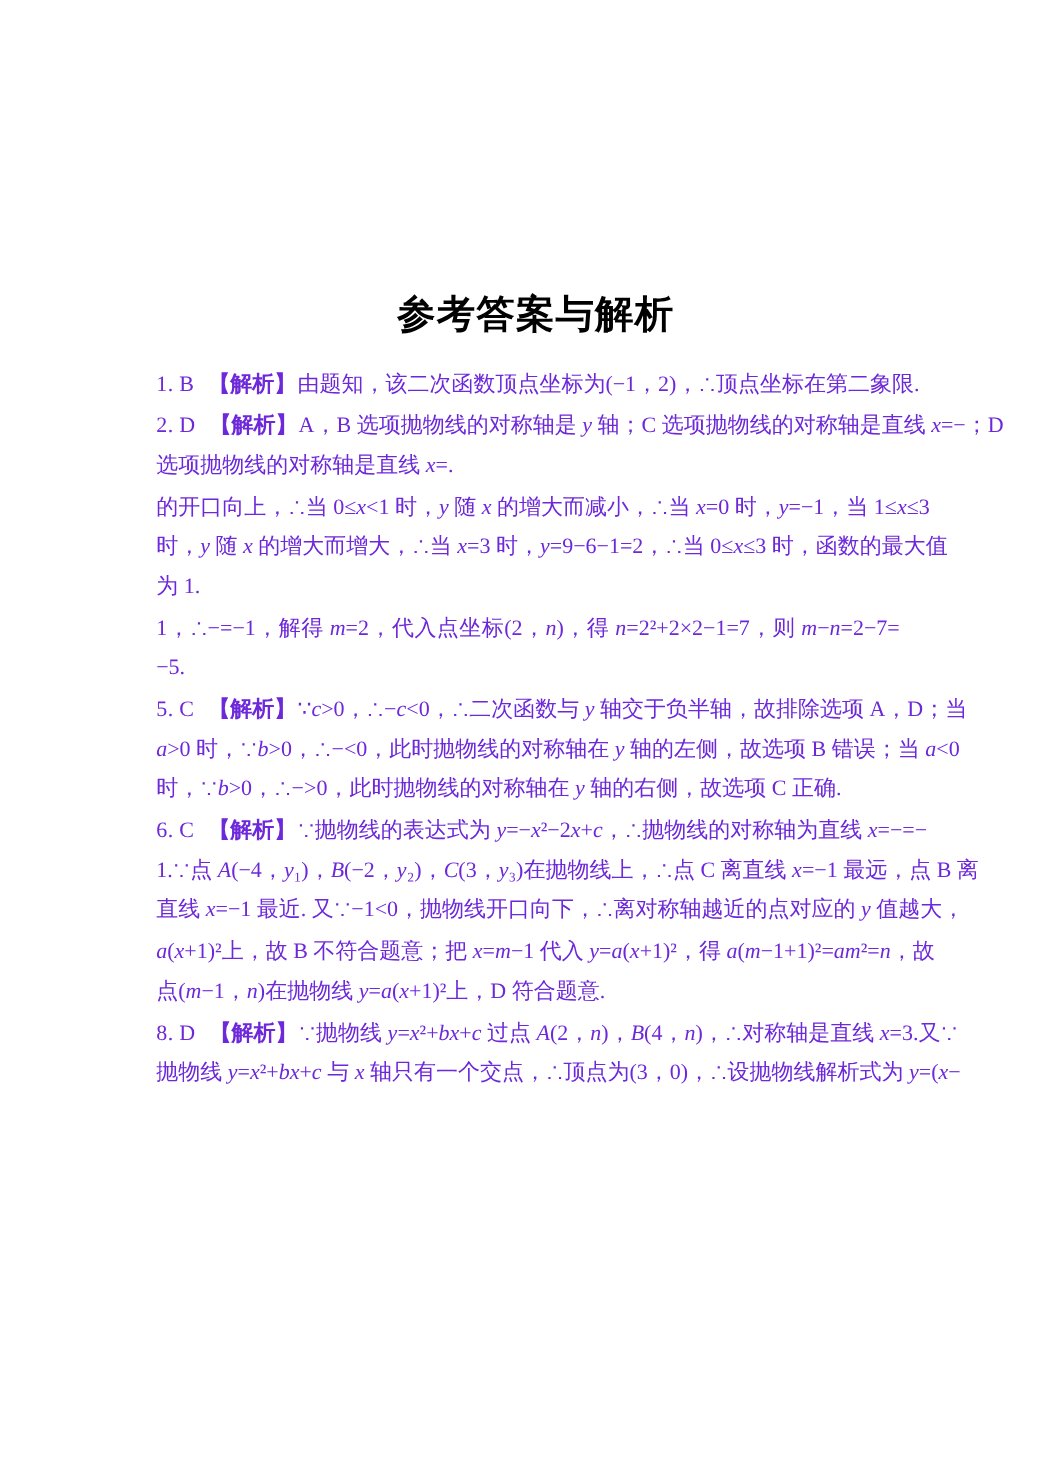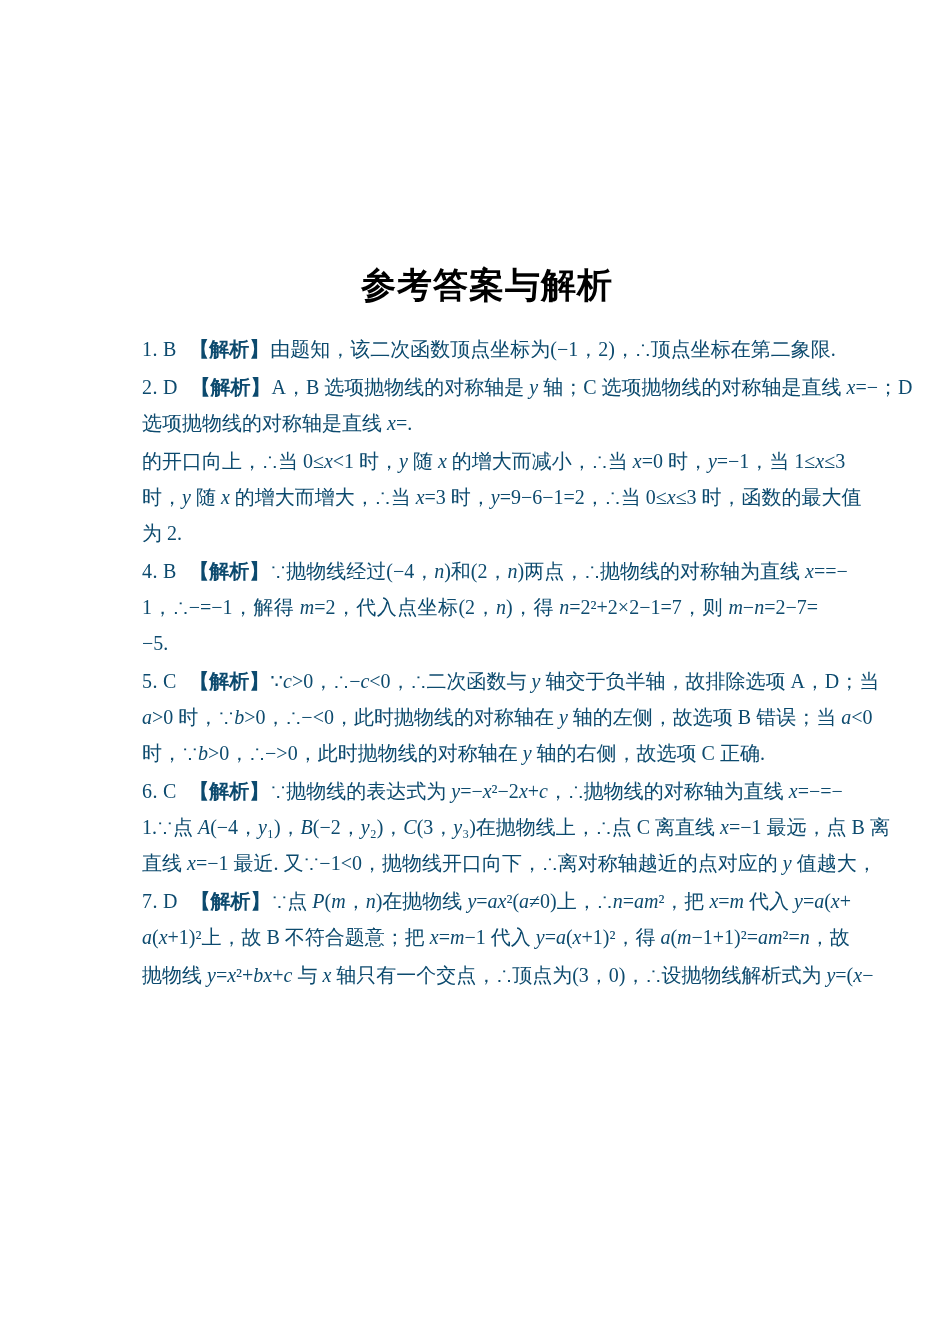--- a/index.html
+++ b/index.html
@@ -37,21 +37,21 @@
   }
   .answer {
     margin: 0 0 2px 0;
   }
   .line {
     font-size: 20px;
     line-height: 36px;
     white-space: nowrap;
     text-align: justify;
     text-align-last: justify;
-    color: #0c4a6e;
+    color: #6d28d9;
   }
   .line.lastline {
     text-align-last: left;
   }
   .num {
     letter-spacing: 0.5px;
   }
   .choice {
     margin-left: 5px;
   }
@@ -74,38 +74,38 @@
       <div class="answer">
         <div class="line lastline"><span class="num">1.</span><span class="choice">B</span><span class="label">【解析】</span><span>由题知，该二次函数顶点坐标为(−1，2)，∴顶点坐标在第二象限.</span></div>
       </div>
       <div class="answer">
         <div class="line"><span class="num">2.</span><span class="choice">D</span><span class="label">【解析】</span><span>A，B 选项抛物线的对称轴是 <i>y</i> 轴；C 选项抛物线的对称轴是直线 <i>x</i>=−；D</span></div>
         <div class="line lastline">选项抛物线的对称轴是直线 <i>x</i>=.</div>
       </div>
       <div class="answer">
         <div class="line">的开口向上，∴当 0≤<i>x</i>&lt;1 时，<i>y</i> 随 <i>x</i> 的增大而减小，∴当 <i>x</i>=0 时，<i>y</i>=−1，当 1≤<i>x</i>≤3</div>
         <div class="line">时，<i>y</i> 随 <i>x</i> 的增大而增大，∴当 <i>x</i>=3 时，<i>y</i>=9−6−1=2，∴当 0≤<i>x</i>≤3 时，函数的最大值</div>
-        <div class="line lastline">为 2.</div>
+        <div class="line lastline">为 1.</div>
       </div>
       <div class="answer">
-        <div class="line"><span class="num">4.</span><span class="choice">B</span><span class="label">【解析】</span><span>∵抛物线经过(−4，<i>n</i>)和(2，<i>n</i>)两点，∴抛物线的对称轴为直线 <i>x</i>==−</span></div>
         <div class="line">1，∴−=−1，解得 <i>m</i>=2，代入点坐标(2，<i>n</i>)，得 <i>n</i>=2²+2×2−1=7，则 <i>m</i>−<i>n</i>=2−7=</div>
         <div class="line lastline">−5.</div>
       </div>
       <div class="answer">
         <div class="line"><span class="num">5.</span><span class="choice">C</span><span class="label">【解析】</span><span>∵<i>c</i>&gt;0，∴−<i>c</i>&lt;0，∴二次函数与 <i>y</i> 轴交于负半轴，故排除选项 A，D；当</span></div>
         <div class="line"><i>a</i>&gt;0 时，∵<i>b</i>&gt;0，∴−&lt;0，此时抛物线的对称轴在 <i>y</i> 轴的左侧，故选项 B 错误；当 <i>a</i>&lt;0</div>
         <div class="line lastline">时，∵<i>b</i>&gt;0，∴−&gt;0，此时抛物线的对称轴在 <i>y</i> 轴的右侧，故选项 C 正确.</div>
       </div>
       <div class="answer">
         <div class="line"><span class="num">6.</span><span class="choice">C</span><span class="label">【解析】</span><span>∵抛物线的表达式为 <i>y</i>=−<i>x</i>²−2<i>x</i>+<i>c</i>，∴抛物线的对称轴为直线 <i>x</i>=−=−</span></div>
         <div class="line">1.∵点 <i>A</i>(−4，<i>y</i>₁)，<i>B</i>(−2，<i>y</i>₂)，<i>C</i>(3，<i>y</i>₃)在抛物线上，∴点 C 离直线 <i>x</i>=−1 最远，点 B 离</div>
         <div class="line">直线 <i>x</i>=−1 最近. 又∵−1&lt;0，抛物线开口向下，∴离对称轴越近的点对应的 <i>y</i> 值越大，</div>
       </div>
       <div class="answer">
-        <div class="line"><span class="num">7.</span><span class="choice">D</span><span class="label">【解析】</span><span>∵点 <i>P</i>(<i>m</i>，<i>n</i>)在抛物线 <i>y</i>=<i>a</i><i>x</i>²(<i>a</i>≠0)上，∴<i>n</i>=<i>a</i><i>m</i>²，把 <i>x</i>=<i>m</i> 代入 <i>y</i>=<i>a</i>(<i>x</i>+</span></div>
         <div class="line"><i>a</i>(<i>x</i>+1)²上，故 B 不符合题意；把 <i>x</i>=<i>m</i>−1 代入 <i>y</i>=<i>a</i>(<i>x</i>+1)²，得 <i>a</i>(<i>m</i>−1+1)²=<i>a</i><i>m</i>²=<i>n</i>，故</div>
+        <div class="line lastline">点(<i>m</i>−1，<i>n</i>)在抛物线 <i>y</i>=<i>a</i>(<i>x</i>+1)²上，D 符合题意.</div>
       </div>
       <div class="answer">
+        <div class="line"><span class="num">8.</span><span class="choice">D</span><span class="label">【解析】</span><span>∵抛物线 <i>y</i>=<i>x</i>²+<i>b</i><i>x</i>+<i>c</i> 过点 <i>A</i>(2，<i>n</i>)，<i>B</i>(4，<i>n</i>)，∴对称轴是直线 <i>x</i>=3.又∵</span></div>
         <div class="line">抛物线 <i>y</i>=<i>x</i>²+<i>b</i><i>x</i>+<i>c</i> 与 <i>x</i> 轴只有一个交点，∴顶点为(3，0)，∴设抛物线解析式为 <i>y</i>=(<i>x</i>−</div>
       </div>
     </div>
 </div>
 
 </body></html>

